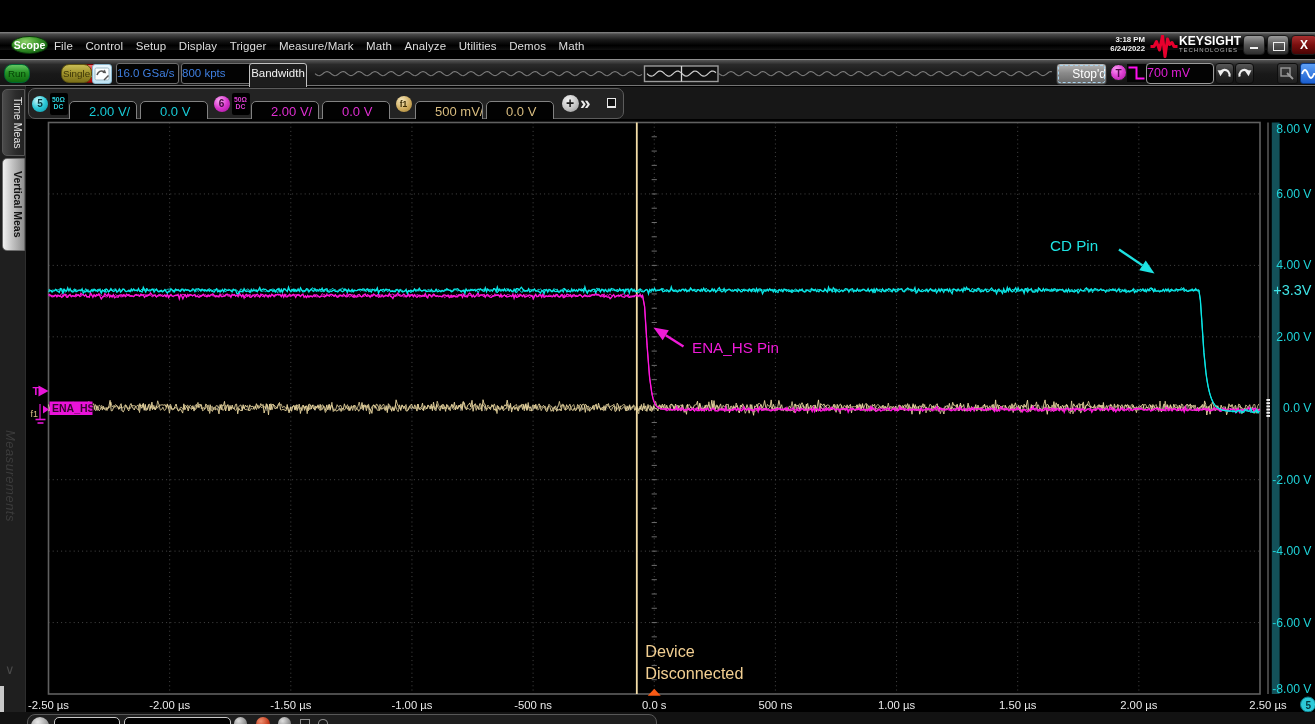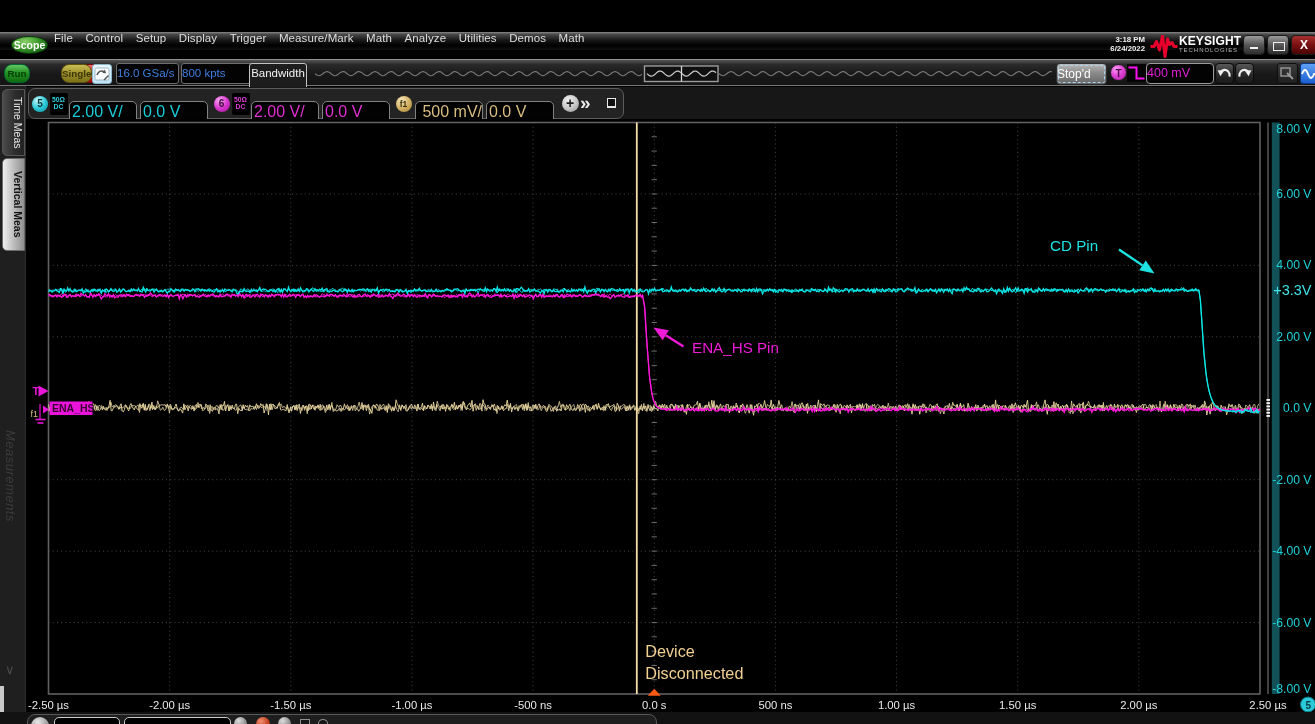--- a/index.html
+++ b/index.html
@@ -10,70 +10,70 @@
   
   .titlebar { position:absolute; left:0; top:0; width:1315px; height:32px; background:#fdfdfd; border-bottom:1px solid #9a9a9a; }
   .titlebar .title { position:absolute; left:10px; top:14px; font-family:"Liberation Mono", monospace; font-weight:bold; font-size:9.4px; color:#1c1c1c; white-space:pre; }
 
   
   .menubar { position:absolute; left:0; top:32px; width:1315px; height:18px;
     background:linear-gradient(180deg,#8a8a8a 0%,#4a4a4a 12%,#181818 45%,#000 75%,#101010 100%); }
   .scope-logo { position:absolute; left:11px; top:4px; width:37px; height:18px; border-radius:50%;
     background:radial-gradient(ellipse at 38% 28%, #8cd06a 0%, #3f9a2c 42%, #0d5c0f 85%);
     border:1px solid #0a3a0a; color:#fff; font-size:10.5px; font-weight:bold; text-align:center; line-height:16px; }
-  .menu-items { position:absolute; left:54px; top:0; height:27px; display:flex; align-items:flex-start; gap:12.5px; list-style:none; }
+  .menu-items { position:absolute; left:54px; top:0; height:27px; display:flex; align-items:center; gap:12.5px; list-style:none; }
   .menu-items li { color:#dedede; font-size:11.5px; letter-spacing:.1px; white-space:nowrap; }
   .clock { position:absolute; left:1080px; top:4px; width:65px; text-align:right; color:#f2f2f2; font-size:7.8px; font-weight:bold; line-height:8.5px; }
   .brand { position:absolute; left:1179px; top:3px; }
   .brand .brand-name { color:#fff; font-weight:bold; font-size:12px; letter-spacing:.1px; line-height:12px; }
   .brand .brand-sub { color:#b5b5b5; font-size:6px; letter-spacing:.95px; line-height:7px; }
   .spark { position:absolute; left:1150px; top:3px; }
   .winbtn { position:absolute; top:3px; height:20px; border-radius:4px; border:1px solid #1a1a1a; }
   .winbtn.min { left:1243px; width:22px; background:linear-gradient(180deg,#9c9c9c,#565656 50%,#2e2e2e); }
   .winbtn.max { left:1267px; width:22px; background:linear-gradient(180deg,#9c9c9c,#565656 50%,#2e2e2e); }
   .winbtn.close { left:1291px; width:26px; background:linear-gradient(180deg,#a83030,#7a0f0f 50%,#4a0404); color:#fff; font-weight:bold; font-size:12px; text-align:center; line-height:19px; }
   .winbtn.min::after { content:""; position:absolute; left:6px; right:6px; bottom:5px; height:2.5px; background:#f0f0f0; }
   .winbtn.max::after { content:""; position:absolute; left:5px; top:6px; width:10px; height:7px; border:1.6px solid #f0f0f0; }
 
   
   .toolbar { position:absolute; left:0; top:59px; width:1315px; height:27px;
     background:linear-gradient(180deg,#565656 0%,#2a2a2a 18%,#191919 55%,#141414 100%);
     border-top:1px solid #8f8f8f; border-bottom:1px solid #757575; }
-  .pillbtn { position:absolute; top:4px; height:19px; border-radius:8px; font-size:9.8px; font-weight:bold; text-align:center; line-height:18px; }
+  .pillbtn { position:absolute; top:4px; height:19px; border-radius:8px; font-size:9.8px; font-weight:normal; text-align:center; line-height:18px; }
   .btn-run { left:4px; width:26px; background:linear-gradient(180deg,#63c763 0%,#259225 45%,#0f6c0f 100%); color:#053f05; border:1px solid #063; }
   .btn-stop { left:32px; width:27px; background:linear-gradient(180deg,#f07070 0%,#d51f1f 45%,#a80707 100%); color:#fff; border:1px solid #7a0404;margin-left:48px; }
   .btn-single { left:61px; width:31px; background:linear-gradient(180deg,#c9bd56 0%,#a2952e 45%,#7d7119 100%); color:#3d3608; border:1px solid #5e5410; }
   .btn-touch { position:absolute; left:92px; top:3.5px; width:20px; height:20px; background:linear-gradient(180deg,#eaf7fd,#bfe3f3); border:1px solid #8ab6cc; border-radius:3px; }
   .tb-field { position:absolute; top:3px; height:21px; white-space:nowrap; overflow:hidden; background:#030303; border:1px solid #6e6e6e; border-radius:3px; font-size:11.5px; line-height:19px; color:#3f7fe0; }
   .f-rate { left:116px; width:63px; }
   .f-pts { left:181px; width:84px; }
   .btn-bw { position:absolute; left:249px; top:3px; width:58px; height:35px; background:#1d1d1d; border:1px solid #c2c2c2; border-radius:3px; color:#f2f2f2; font-size:11.5px; text-align:center; line-height:19px; }
   .btn-stopd { position:absolute; left:1056px; top:2.5px; width:51px; height:22px; border-radius:4px;
      background:linear-gradient(180deg,#b9b9b9 0%,#8a8a8a 45%,#676767 100%); border:1px solid #2e2e2e;
-     color:#fff; font-size:12px; text-align:left; line-height:20px; outline:1px dashed #a8d4ee; outline-offset:-3px; }
+     color:#fff; font-size:12px; text-align:right; line-height:20px; outline:1px dashed #a8d4ee; outline-offset:-3px; }
   .trig-circle { position:absolute; left:1110px; top:4px; width:17px; height:17px; border-radius:50%;
      background:radial-gradient(circle at 35% 28%, #fb9df3 0%, #e046d6 45%, #ad14a2 100%);
      color:#55094f; font-size:10px; font-weight:bold; text-align:center; line-height:17px; border:1px solid #222; }
   .f-level { left:1146px; width:68px; color:#e01fd6; font-size:12.5px; border-color:#9a9a9a; border-radius:4px; }
   .histbtn { position:absolute; top:3px; width:19px; height:21px; border-radius:4px; background:linear-gradient(180deg,#585858,#262626 60%,#1a1a1a); border:1px solid #0c0c0c; }
   .histbtn.undo { left:1215px; } .histbtn.redo { left:1235px; }
   .ribtn { position:absolute; top:3px; height:21px; border-radius:3px; }
   .ribtn.a { left:1277px; width:21px; background:linear-gradient(180deg,#3e3e3e,#1e1e1e); border:1px solid #0e0e0e; }
   .ribtn.b { left:1300px; width:20px; background:linear-gradient(180deg,#5ea0f5,#1b5fd0); border:1px solid #0a3a88; }
 
   
   .channelbar { position:absolute; left:0; top:87px; width:1315px; height:32px; background:#171717; }
   .chan-panel { position:absolute; left:28px; top:0.5px; width:596px; height:31px; background:#232323; border:1px solid #5c5c5c; border-radius:7px; }
   .chan-circle { position:absolute; top:7px; width:16px; height:16px; border-radius:50%; font-weight:bold; text-align:center; line-height:16px; }
   .c5 { left:3px; background:radial-gradient(circle at 35% 28%, #c8f8fb 0%, #2cc9d8 50%, #0a93a2 100%); color:#073a40; font-size:10px; }
   .c6 { left:184.5px; background:radial-gradient(circle at 35% 28%, #fba9f4 0%, #d836ce 50%, #a31198 100%); color:#3d073a; font-size:10px; }
   .cf1 { left:366.5px; background:radial-gradient(circle at 35% 28%, #f5e7bd 0%, #cfac5e 55%, #9f7d2e 100%); color:#3a2c05; font-size:8.5px; }
   .coupling { position:absolute; top:4.5px; width:18px; height:22px; background:#000; border-radius:2px; font-size:6.8px; font-weight:bold; line-height:7.4px; text-align:center; padding-top:3px; }
   .cp5 { left:20.5px; color:#2dd3de; } .cp6 { left:202.5px; color:#e23fd6; }
-  .ch-field { position:absolute; top:12px; height:23px; white-space:nowrap; overflow:hidden; background:#020202; border:1.2px solid #828282; border-radius:5px; font-size:16px; line-height:20px; padding-left:2px; }
+  .ch-field { position:absolute; top:12px; height:23px; white-space:nowrap; overflow:hidden; background:#020202; border:1.2px solid #828282; border-radius:5px; font-size:13px; line-height:20px; padding-left:19px; }
   .ch-field.cyan { color:#18ccd8; } .ch-field.mag { color:#e02fd2; } .ch-field.tan { color:#d9bd80; }
   .plus-circle { position:absolute; left:532.5px; top:6.5px; width:17px; height:17px; border-radius:50%; background:radial-gradient(circle at 38% 30%, #f2f2f2, #c4c4c4 55%, #8f8f8f); color:#1a1a1a; font-size:14px; font-weight:bold; text-align:center; line-height:16px; }
   .chev2 { position:absolute; left:551px; top:2.5px; color:#ececec; font-size:19px; font-weight:bold; line-height:24px; letter-spacing:-1px; }
   .dock-icon { position:absolute; left:578px; top:9px; width:9px; height:10px; border:1.5px solid #e8e8e8; border-bottom-width:2.5px; background:#111; }
 
   
   .sidebar { position:absolute; left:0; top:86px; width:26px; height:638px; background:#1f1f1f; border-right:1px solid #2d2d2d; }
   .vtab { position:absolute; left:2px; width:23px; writing-mode:vertical-rl; text-align:center; font-size:10.5px; border-radius:5px 0 0 5px; }
   .vtab.t1 { top:3px; height:67px; background:linear-gradient(90deg,#4a4a4a,#2c2c2c 60%,#222); border:1px solid #565656; color:#e8e8e8; }
   .vtab.t2 { top:72px; height:93px; background:linear-gradient(90deg,#f0f0f0,#c3c3c3 45%,#8f8f8f); border:1px solid #6a6a6a; color:#141414; font-weight:bold; }
@@ -157,21 +157,21 @@
         <rect x="644.5" y="65" width="73.5" height="15.5" fill="#101010" stroke="#9c9c9c" stroke-width="1.4"></rect>
         <path d="M647.0 72.6L648.5 73.9L650.0 74.9L651.5 75.2L653.0 74.8L654.5 73.7L656.0 72.4L657.5 71.1L659.0 70.2L660.5 70.0L662.0 70.6L663.5 71.7L665.0 73.1L666.5 74.3L668.0 75.1L669.5 75.1L671.0 74.5L672.5 73.3L674.0 71.9L675.5 70.7L677.0 70.1L678.5 70.1L680.0 70.9L681.5 72.1L683.0 73.5L684.5 74.6L686.0 75.2L687.5 75.0L689.0 74.1L690.5 72.8L692.0 71.5L693.5 70.4L695.0 70.0L696.5 70.3L698.0 71.3L699.5 72.6L701.0 73.9L702.5 74.9L704.0 75.2L705.5 74.8L707.0 73.7L708.5 72.4L710.0 71.1L711.5 70.2L713.0 70.0L714.5 70.6L716.0 71.7" stroke="#cdcdcd" stroke-width="1.2" fill="none"></path>
         <line x1="681.5" y1="65" x2="681.5" y2="80.5" stroke="#d6d6d6" stroke-width="1.3"></line>
       </svg>
     <div class="btn-stopd">Stop'd</div>
     <div class="trig-circle">T</div>
     <svg width="19" height="18" viewBox="0 0 19 18" style="position:absolute;left:1127px;top:4px;">
       <rect x="0" y="0" width="19" height="18" fill="#040404"></rect>
       <path d="M1.5 3.5 H9.5 V14.5 H17.5" stroke="#ff10f0" stroke-width="2" fill="none"></path>
     </svg>
-    <div class="tb-field f-level">400 mV</div>
+    <div class="tb-field f-level">700 mV</div>
     <div class="histbtn undo">
       <svg width="17" height="19" viewBox="0 0 17 19">
         <path d="M4.2 8.2 Q8.5 3.8 12.3 7.6 Q14.2 9.8 13.4 12.6" stroke="#f0f0f0" stroke-width="2.1" fill="none"></path>
         <path d="M1.6 6.2 L8.2 6.6 L4.4 12.2 Z" fill="#f0f0f0"></path>
       </svg>
     </div>
     <div class="histbtn redo">
       <svg width="17" height="19" viewBox="0 0 17 19">
         <path d="M12.8 8.2 Q8.5 3.8 4.7 7.6 Q2.8 9.8 3.6 12.6" stroke="#f0f0f0" stroke-width="2.1" fill="none"></path>
         <path d="M15.4 6.2 L8.8 6.6 L12.6 12.2 Z" fill="#f0f0f0"></path>

